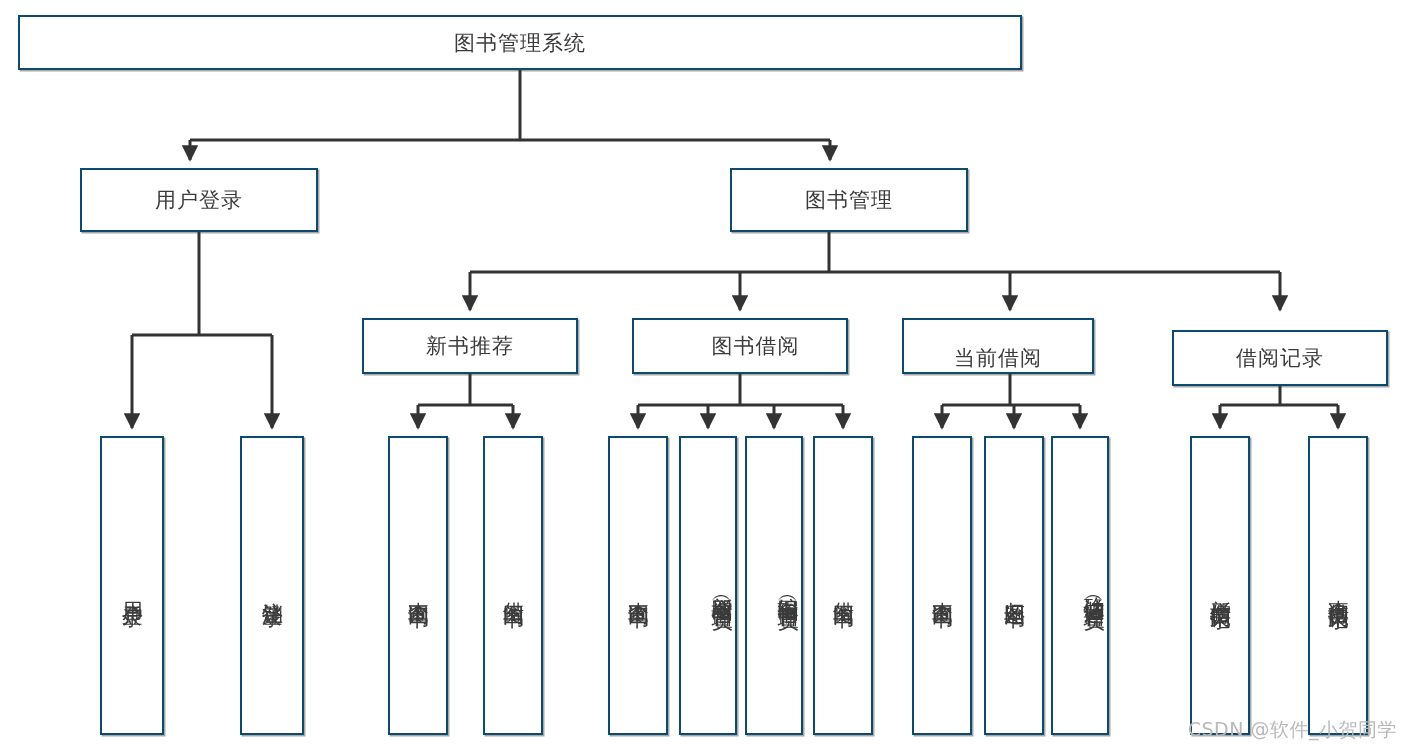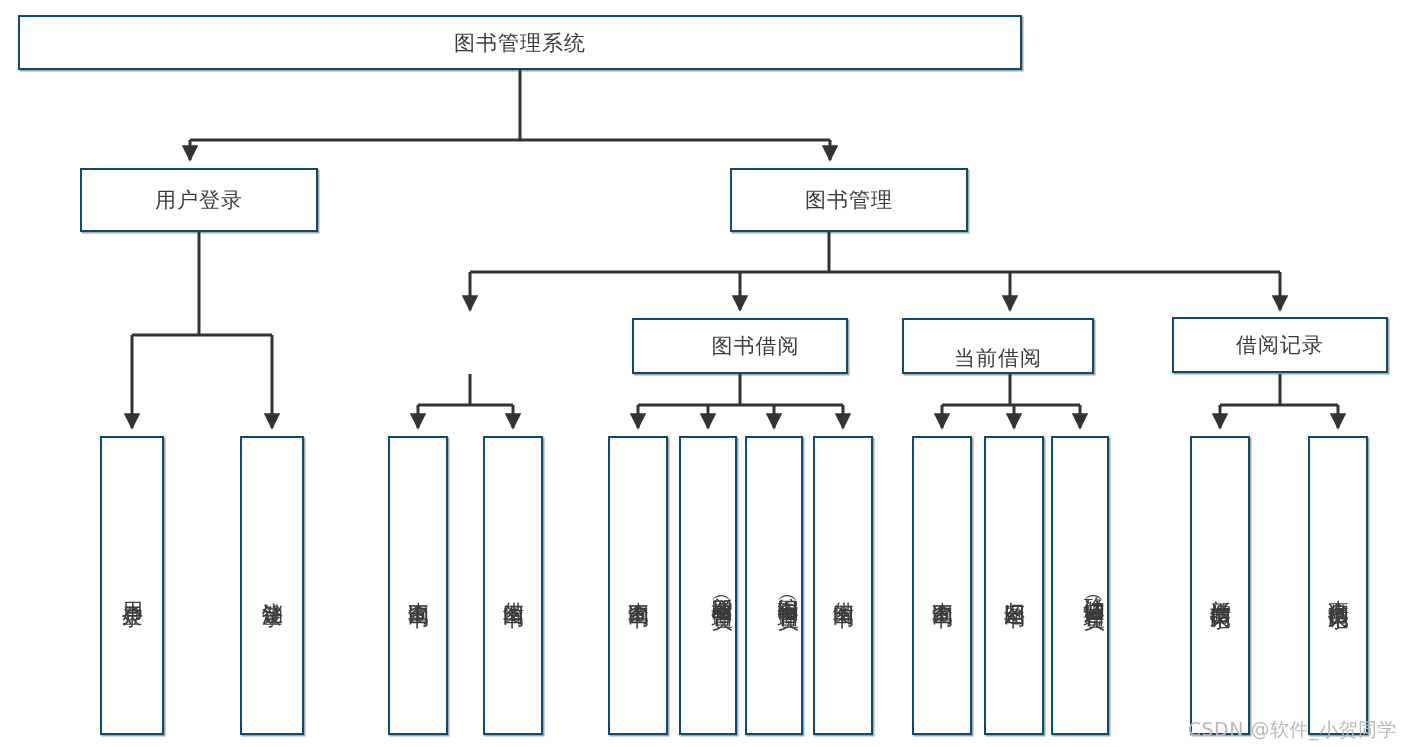--- a/index.html
+++ b/index.html
@@ -129,27 +129,30 @@
     <span>图书管理系统</span>
   </div>
 
   <div class="node horiz" id="node-user-login" style="left: 80px; top: 168px; width: 238px; height: 64px;">
     <span>用户登录</span>
   </div>
   <div class="node horiz" id="node-book-manage" style="left: 710px; top: 168px; width: 238px; height: 64px; margin-left: 20px;">
     <span>图书管理</span>
   </div>
 
+  <div class="node horiz" id="node-new-book-recommend" style="left: 362px; top: 318px; width: 216px; height: 56px;">
+    <span>新书推荐</span>
+  </div>
   <div class="node horiz" id="node-book-borrow" style="left: 632px; top: 318px; width: 216px; height: 56px; padding-left: 31px;">
     <span>图书借阅</span>
   </div>
   <div class="node horiz" id="node-current-borrow" style="left: 902px; top: 318px; width: 192px; height: 56px; align-items: flex-end;">
     <span>当前借阅</span>
   </div>
-  <div class="node horiz" id="node-borrow-record" style="left: 1172px; top: 317px; width: 216px; height: 56px;">
+  <div class="node horiz" id="node-borrow-record" style="left: 1172px; top: 330px; width: 216px; height: 56px;">
     <span>借阅记录</span>
   </div>
 
   <div id="leaf-host">
       <div class="node vert align-mid" style="left: 100px; top: 436px; width: 64px; height: 299px;">
         <span class="vlabel">用户登录</span>
       </div>
       <div class="node vert align-mid" style="left: 240px; top: 436px; width: 64px; height: 299px;">
         <span class="vlabel">注销登录</span>
       </div>

